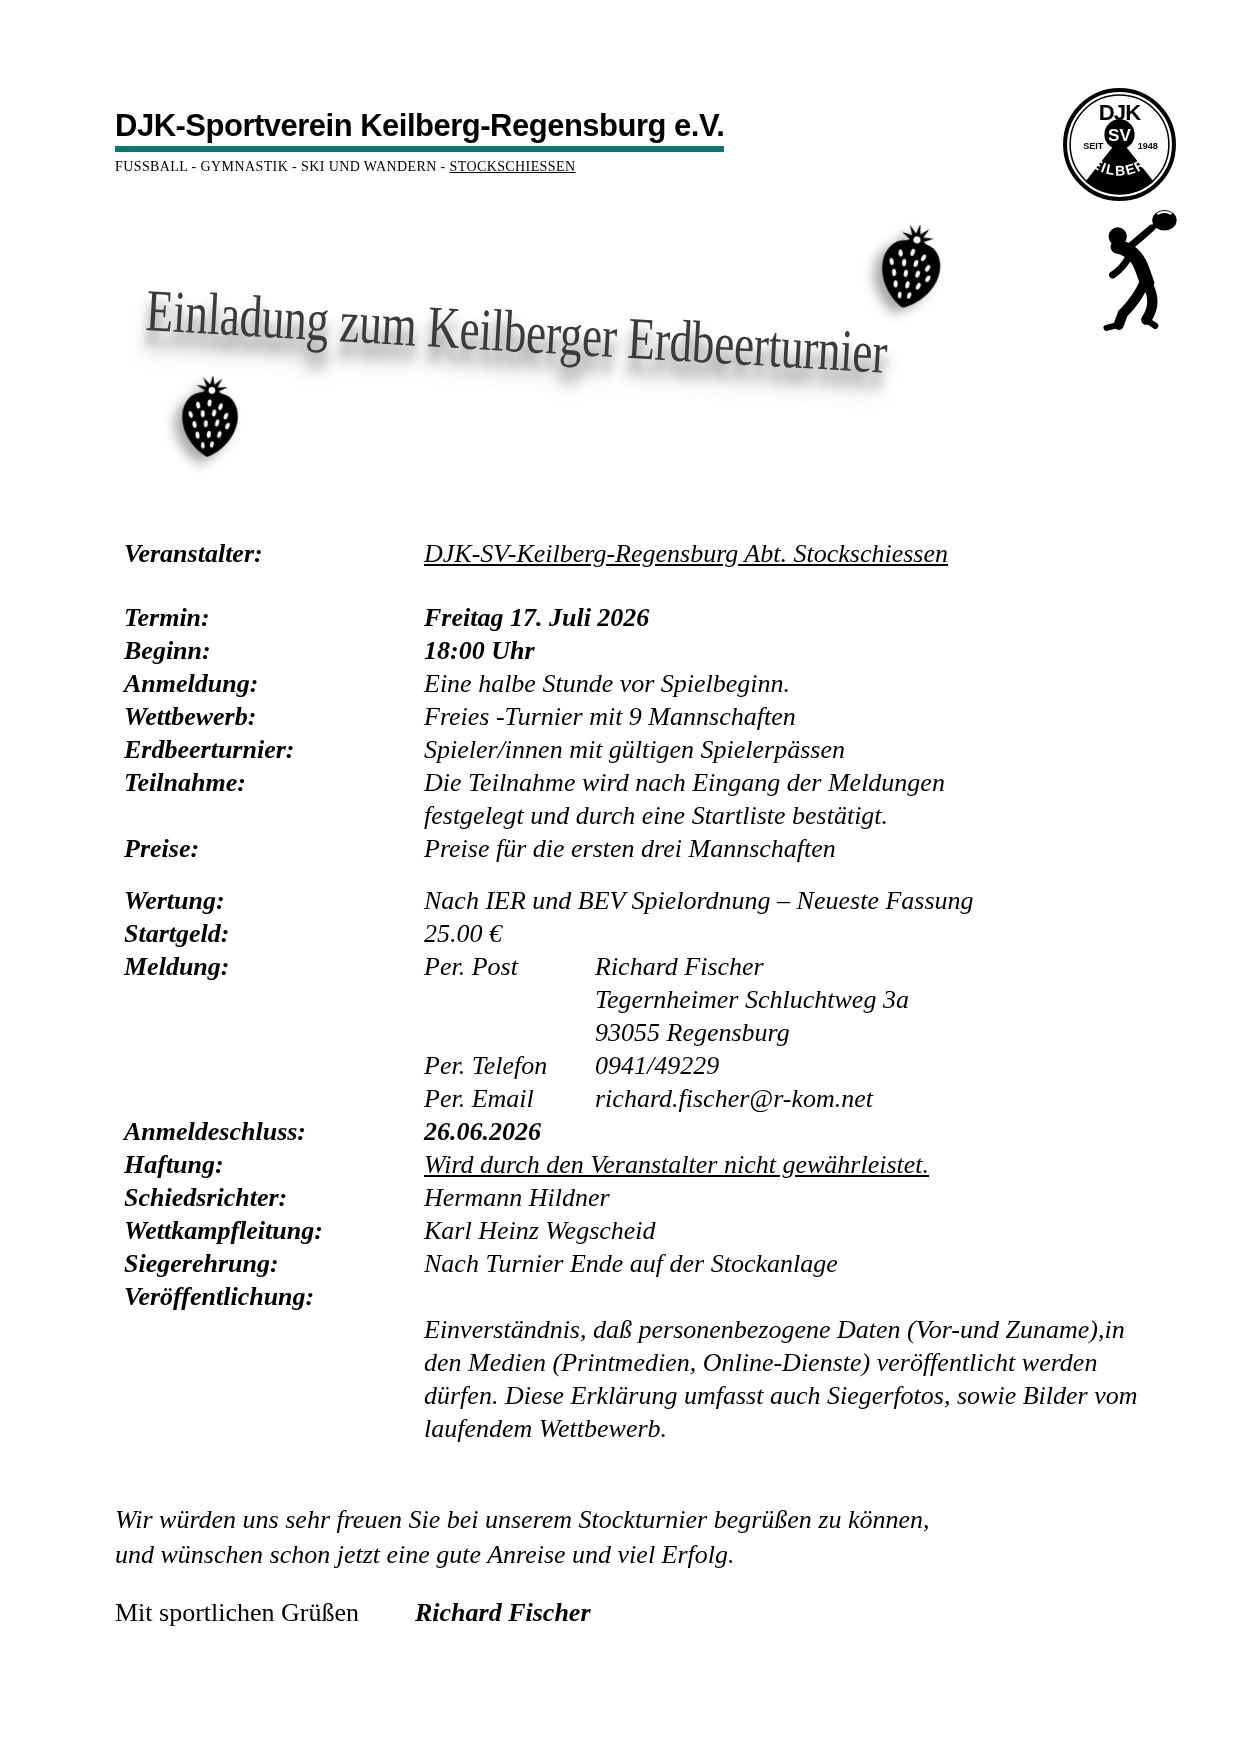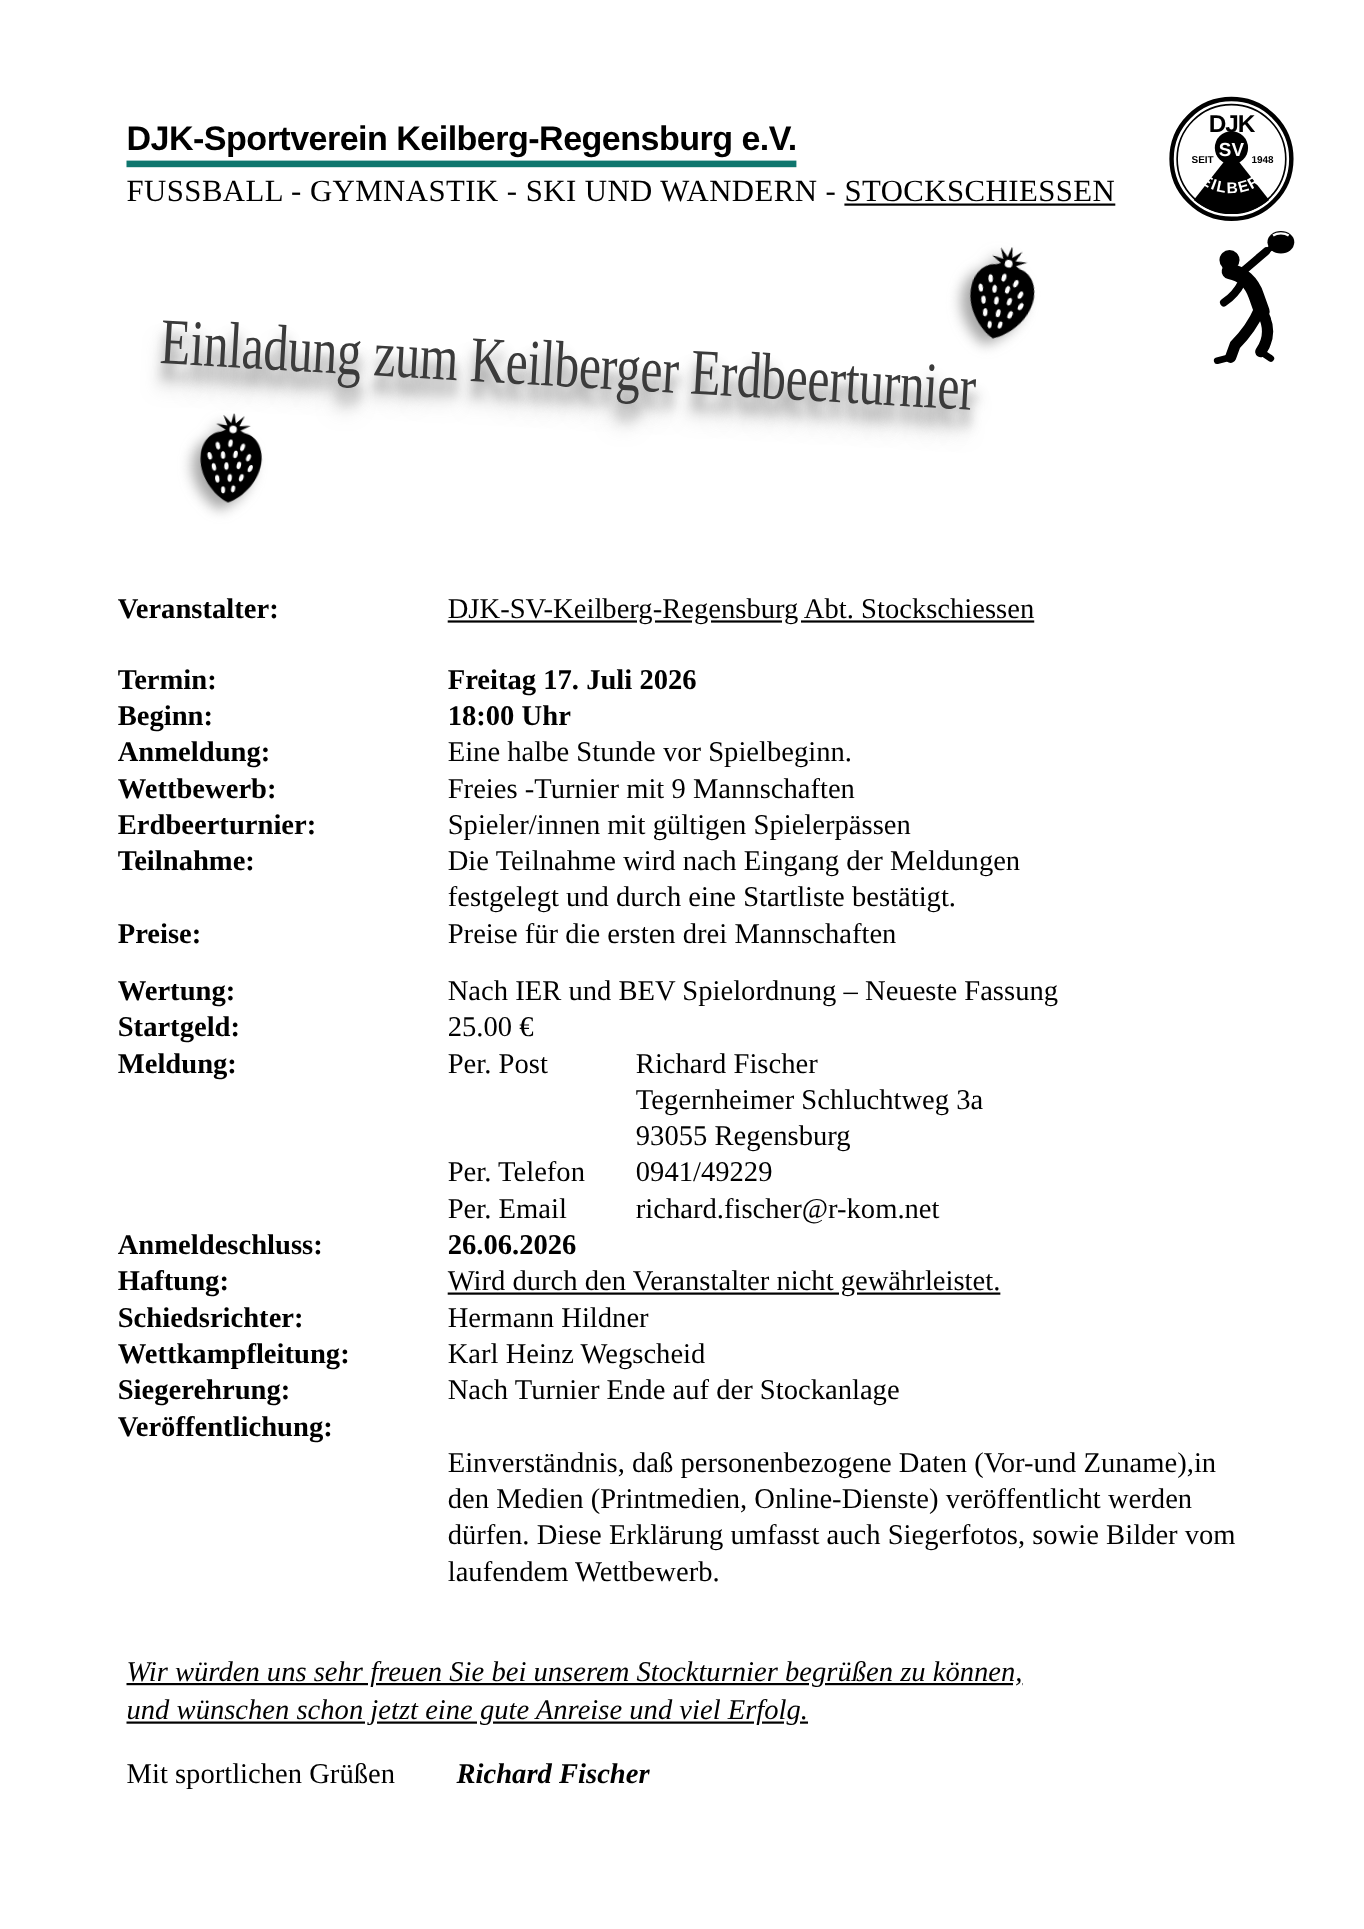--- a/index.html
+++ b/index.html
@@ -4,53 +4,53 @@
 <style>
   html,body{margin:0;padding:0;background:#fff;}
   .page{position:relative;width:1240px;height:1754px;background:#fff;overflow:hidden;
         font-family:"Liberation Serif",serif;color:#000;}
 
   
   .masthead{position:absolute;left:115px;top:110px;}
   .masthead h1{margin:0;font-family:"Liberation Sans",sans-serif;font-weight:bold;
                font-size:31px;line-height:1.05;letter-spacing:-0.5px;
                display:inline-block;border-bottom:6px solid #0f766e;padding-bottom:3px;}
-  .masthead .sub{margin-top:7px;font-size:28px;letter-spacing:0.4px;}
+  .masthead .sub{margin-top:7px;font-size:14px;letter-spacing:0.4px;}
   .uline{text-decoration:underline;}
 
   
   .club-badge{position:absolute;left:1062px;top:82px;width:115px;height:125px;}
   .player{position:absolute;left:1090px;top:206px;width:92px;height:130px;}
 
   
   .wordart{position:absolute;left:148px;top:276px;white-space:nowrap;
            transform-origin:0 0;transform:rotate(3.3deg) scaleY(1.32);
            font-size:45px;letter-spacing:-0.2px;color:#3b3b3b;
            text-shadow:1px 10px 9px rgba(125,125,125,.85),
                        -2px 16px 14px rgba(150,150,150,.55);}
 
   
   .berry{position:absolute;filter:drop-shadow(-7px 7px 6px rgba(110,110,110,.6));}
   .berry-1{left:872px;top:224px;width:78px;height:88px;transform:rotate(12deg);}
   .berry-2{left:164px;top:376px;width:92px;height:84px;transform:rotate(4deg);}
 
   
-  .details{position:absolute;left:107px;top:537px;width:1030px;
-           font-size:26px;line-height:33px;}
+  .details{position:absolute;left:124px;top:537px;width:1030px;
+           font-size:26px;line-height:33px;font-style:italic;}
   .row{position:relative;height:33px;white-space:nowrap;}
   .row .lbl{position:absolute;left:0;font-weight:bold;}
   .row .val{position:absolute;left:300px;}
   .row .ext{position:absolute;left:471px;}
   .vb{font-weight:bold;}
   .vu{text-decoration:underline;}
   .g31{margin-top:31px;} .g19{margin-top:19px;} .g15{margin-top:0;}
 
   
   .closing{position:absolute;left:115px;top:1502px;font-size:26px;line-height:35px;}
-  .closing .it{font-style:italic;text-decoration:underline;}
+  .closing .it{font-style:italic;}
   .signrow{position:relative;margin-top:23px;height:33px;white-space:nowrap;}
   .signrow .s1{position:absolute;left:0;}
   .signrow .s2{position:absolute;left:300px;font-weight:bold;font-style:italic;}
 
   svg text{font-family:"Liberation Sans",sans-serif;}
 </style>
 </head>
 <body>
 
 <div class="page">

